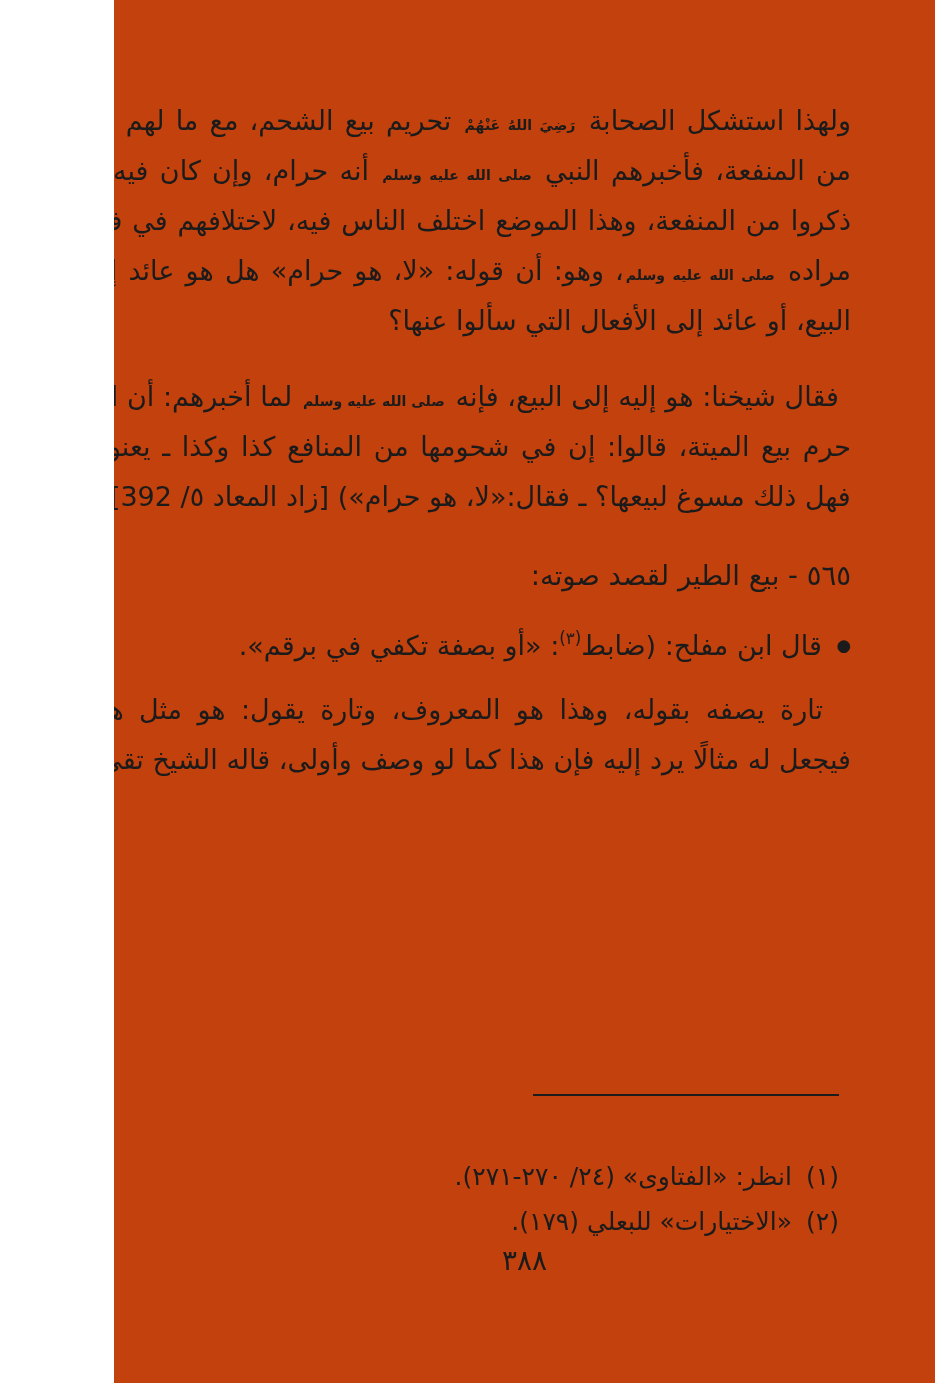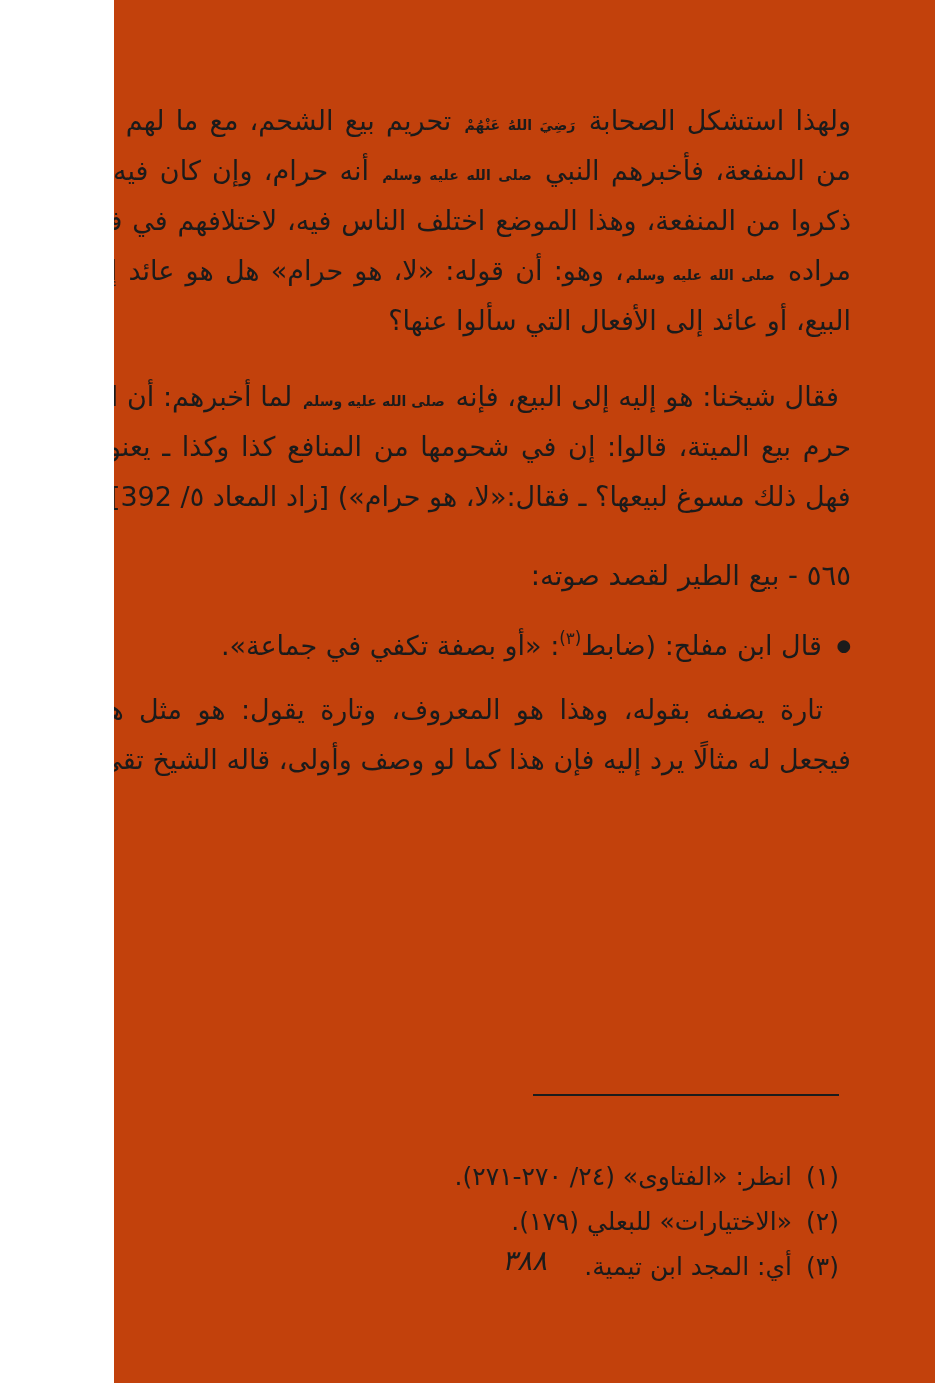--- a/index.html
+++ b/index.html
@@ -76,39 +76,37 @@
   .footnote { white-space:nowrap; }
   .fn-marker { margin-left:14px; }
   .pageno {
     position:absolute;
     top:1244px; left:0;
     width:100%;
     text-align:center;
     font-size:28px;
     letter-spacing:6px;
     direction:rtl;
-    font-style:italic;
   }
 </style>
 </head>
 <body>
 
 <div class="page">
 
   <div class="content" id="body-container">
       <div class="block para p-intro"><span>ولهذا استشكل الصحابة </span><span class="hon">رَضِيَ اللهُ عَنْهُمْ</span><span> تحريم بيع الشحم، مع ما لهم فيه من المنفعة، فأخبرهم النبي </span><span class="hon">صلى الله عليه وسلم</span><span> أنه حرام، وإن كان فيه ما ذكروا من المنفعة، وهذا الموضع اختلف الناس فيه، لاختلافهم في فهم مراده </span><span class="hon">صلى الله عليه وسلم</span><span>، وهو: أن قوله: «لا، هو حرام» هل هو عائد إلى البيع، أو عائد إلى الأفعال التي سألوا عنها؟</span></div>
       <div class="block para p-quote"><span>فقال شيخنا: هو إليه إلى البيع، فإنه </span><span class="hon">صلى الله عليه وسلم</span><span> لما أخبرهم: أن الله حرم بيع الميتة، قالوا: إن في شحومها من المنافع كذا وكذا ـ يعنون: فهل ذلك مسوغ لبيعها؟ ـ فقال:«لا، هو حرام») [زاد المعاد ٥/ 392]</span><span class="sup">(١)</span><span>.</span></div>
       <div class="block heading h-565"><span>٥٦٥ - بيع الطير لقصد صوته:</span></div>
-      <div class="block para p-bullet2"><span class="bullet">●</span><span> قال ابن مفلح: (ضابط</span><span class="sup">(٣)</span><span>: «أو بصفة تكفي في جماعة».</span></div>
+      <div class="block para p-bullet2"><span class="bullet">●</span><span> قال ابن مفلح: (ضابط</span><span class="sup">(٣)</span><span>: «أو بصفة تكفي في برقم».</span></div>
       <div class="block para p-tail"><span>تارة يصفه بقوله، وهذا هو المعروف، وتارة يقول: هو مثل هذا، فيجعل له مثالًا يرد إليه فإن هذا كما لو وصف وأولى، قاله الشيخ تقي</span></div>
     </div>
 
   <div class="footsep"></div>
 
   <div class="footnotes" id="footnotes-container">
       <div class="footnote"><span class="fn-marker">(١)</span><span class="fn-text">انظر: «الفتاوى» (٢٤/ ٢٧٠-٢٧١).</span></div>
       <div class="footnote"><span class="fn-marker">(٢)</span><span class="fn-text">«الاختيارات» للبعلي (١٧٩).</span></div>
-      <div class="footnote"><span class="fn-marker">(٣)</span><span class="fn-text">أي: المجد ابن تيمية.</span></div>
     </div>
 
   <div class="pageno">٣٨٨</div>
 
 </div>
 
 </body></html>

